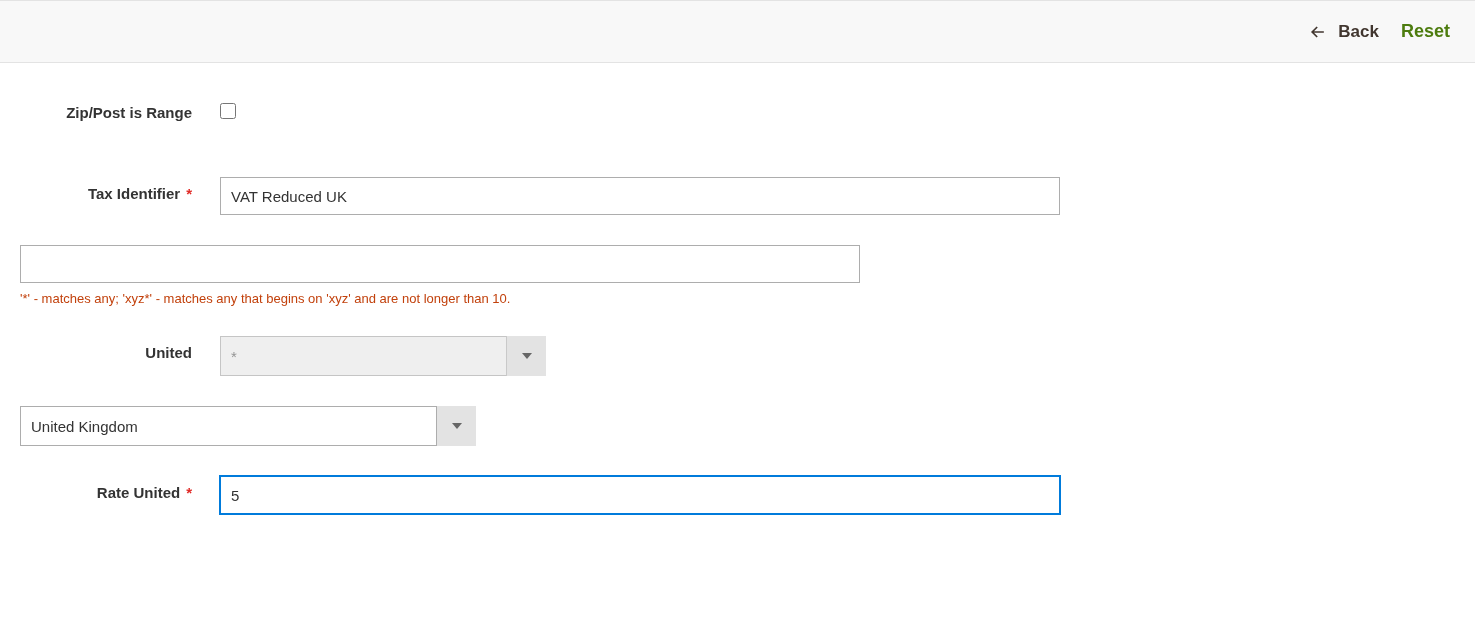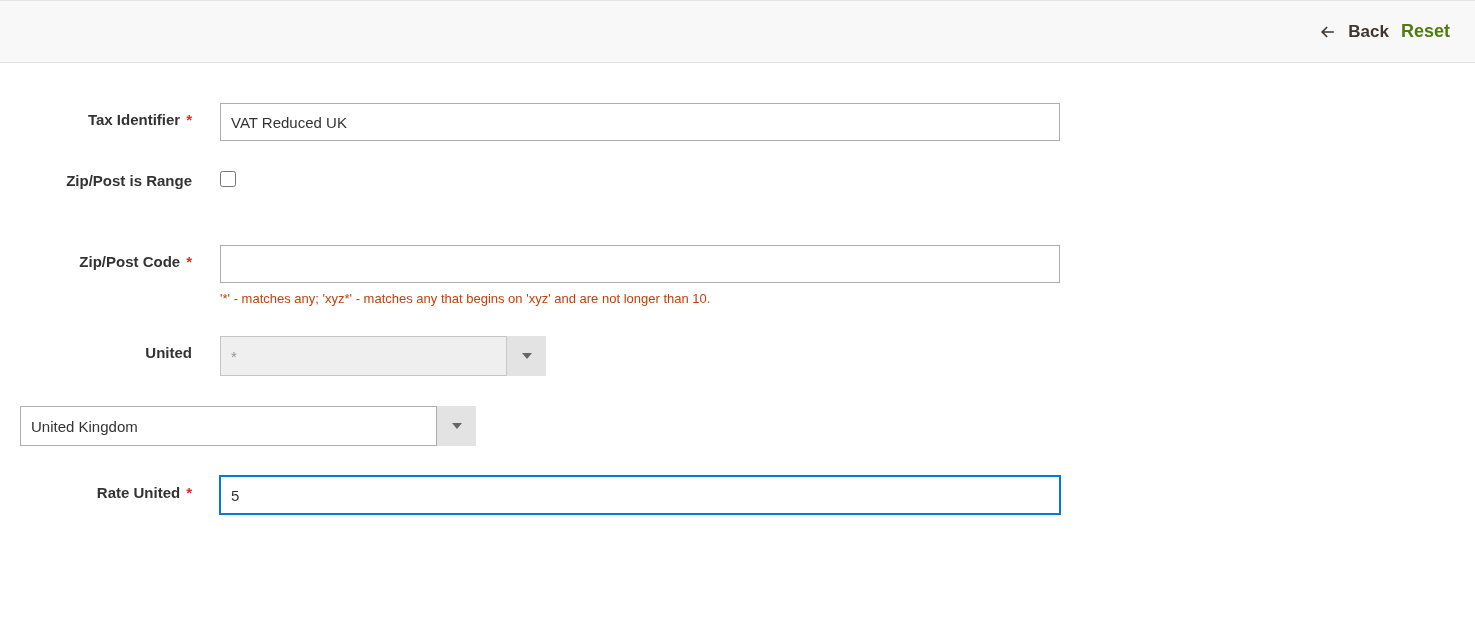--- a/index.html
+++ b/index.html
@@ -14,21 +14,21 @@
       background: #fff;
     }
     .top-bar {
       background: #f8f8f8;
       border-top: 1px solid #e3e3e3;
       border-bottom: 1px solid #e3e3e3;
       padding: 20px 25px;
       display: flex;
       justify-content: flex-end;
       align-items: center;
-      gap: 12px;
+      gap: 22px;
     }
     .back-button {
       display: flex;
       align-items: center;
       gap: 10px;
       background: none;
       border: none;
       cursor: pointer;
       font-size: 17px;
       color: #41362f;
@@ -173,42 +173,39 @@
     <svg viewBox="0 0 24 24">
         <path d="M19 12H5M11 18l-6-6 6-6"></path>
       </svg>
     <span>Back</span>
   </button>
   <button class="reset-button">Reset</button>
 </div>
 
 <div class="form-container">
 
-  <div class="form-row">
-    <div class="label-col">
-      <span>Tax Identifier</span><span class="required-mark">*</span>
-    </div>
-    <div class="field-col">
-      <input type="text" class="text-input" value="VAT Reduced UK" style="">
-    </div>
-  </div>
-
   <div class="form-row range-row">
     <div class="label-col no-pad-top">
       <span>Zip/Post is Range</span>
     </div>
     <div class="field-col">
       <input type="checkbox" class="checkbox-input" style="">
     </div>
   </div>
 
   <div class="form-row">
     <div class="label-col">
-      <span>Zip/Post Code</span><span class="required-mark">*</span>
-    </div>
+      <span>Tax Identifier</span><span class="required-mark">*</span>
+    </div>
+    <div class="field-col">
+      <input type="text" class="text-input" value="VAT Reduced UK" style="">
+    </div>
+  </div>
+
+  <div class="form-row">
     <div class="field-col">
       <input type="text" class="text-input" value="" style="">
       <div class="help-text">'*' - matches any; 'xyz*' - matches any that begins on 'xyz' and are not longer than 10.</div>
     </div>
   </div>
 
   <div class="form-row">
     <div class="label-col">
       <span>United</span>
     </div>

